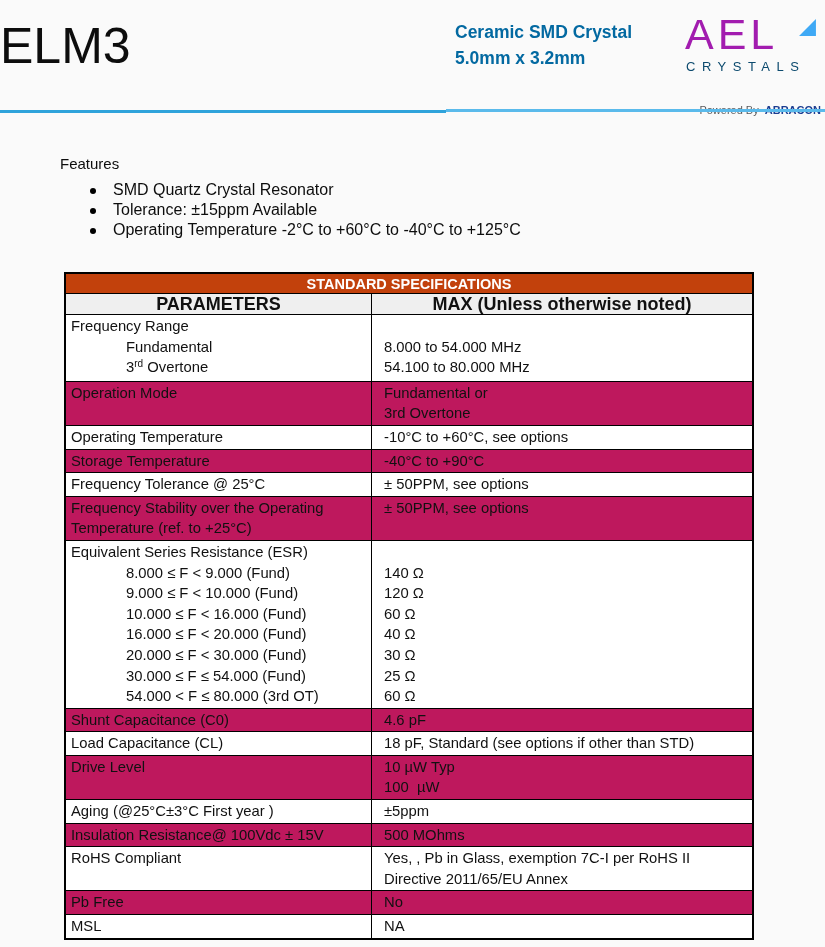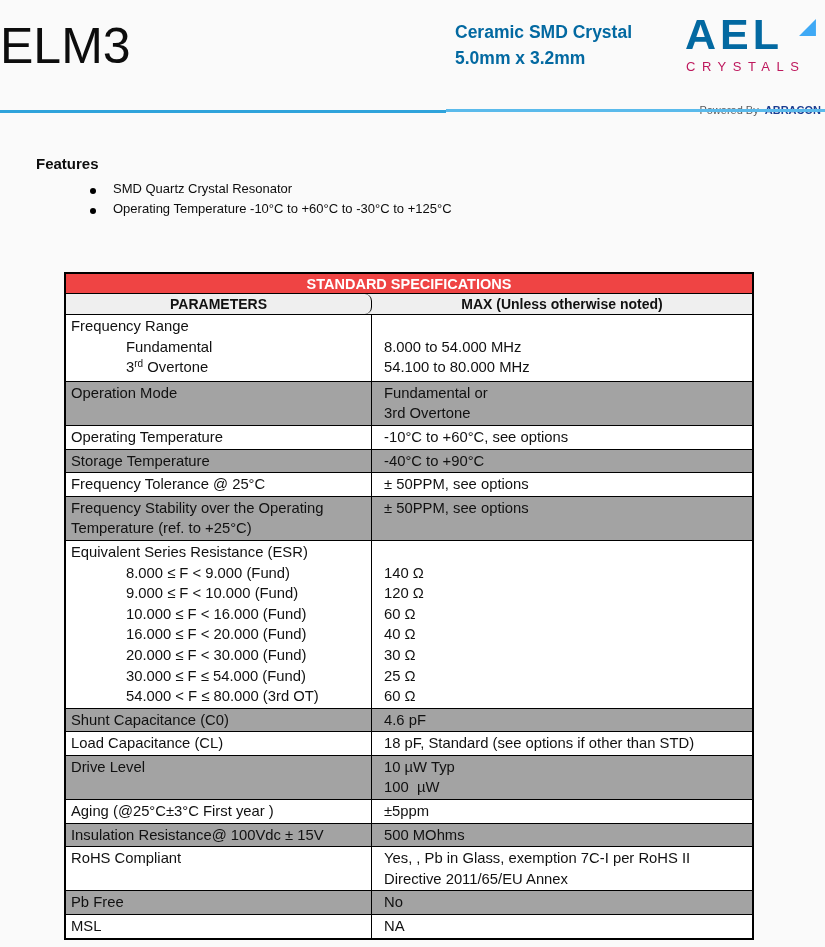--- a/index.html
+++ b/index.html
@@ -39,35 +39,35 @@
   }
   .logo-word-row {
     position: relative;
     height: 38px;
     text-align: left;
     padding-left: 17px;
   }
   .logo-word {
     font-size: 43px;
     line-height: 36px;
-    font-weight: 700;
+    font-weight: 400;
     letter-spacing: 4px;
-    color: #0369a1;
+    color: #a21caf;
   }
   .logo-tri {
     position: absolute;
     right: 8px; top: 2px;
     width: 19px; height: 19px;
   }
   .logo-sub {
     margin-top: 5px;
     font-size: 13px;
     font-weight: 500;
     letter-spacing: 6.5px;
-    color: #be185d;
+    color: #0c4a6e;
     text-align: left;
     padding-left: 18px;
     white-space: nowrap;
   }
   .powered {
     margin-top: 30px;
     font-size: 11px;
     color: #58595b;
     text-align: right;
     padding-right: 4px;
@@ -77,80 +77,79 @@
     font-weight: 700;
     color: #1b3d91;
     margin-left: 3px;
   }
   .rule { position: absolute; height: 3px; }
   .rule-left  { left: 0;    top: 110px; width: 446px; background: #2fa3db; }
   .rule-right { left: 446px; top: 109px; width: 379px; background: #5abaeb; }
 
   
   .features { position: absolute; left: 36px; top: 155px; }
-  .features-h { font-size: 15px; font-weight: 700; margin-bottom: 9px; color: #0d0d0d; }
+  .features-h { font-size: 15px; font-weight: 400; margin-bottom: 9px; color: #0d0d0d; margin-left: 24px; }
   .feature {
     display: flex;
     align-items: baseline;
     padding-left: 54px;
     height: 20px;
-    font-size: 13px;
+    font-size: 16px;
     color: #0d0d0d;
   }
   .dot {
     width: 6px; height: 6px;
     border-radius: 50%;
     background: #000;
     margin-right: 17px;
     flex: 0 0 auto;
     align-self: center;
   }
 
   
   .spec-table {
     position: absolute;
     left: 64px; top: 272px;
     width: 690px;
     border: 2px solid #000;
     background: #fff;
   }
   .t-title {
-    background: #ef4444;
+    background: #c2410c;
     color: #fff;
     font-size: 14.5px;
     font-weight: 700;
     text-align: center;
     height: 20px;
     line-height: 20px;
     border-bottom: 1px solid #000;
   }
   .t-head {
     display: grid;
     grid-template-columns: 306px 1fr;
     background: #efefef;
     border-bottom: 1px solid #000;
   }
   .t-head-cell {
-    font-size: 14px;
+    font-size: 18px;
     font-weight: 700;
     text-align: center;
     height: 20px;
     line-height: 20px;
-    border-radius: 7px;
   }
   .t-head-cell.param { border-right: 1px solid #000; }
   .trow {
     display: grid;
     grid-template-columns: 306px 1fr;
     border-bottom: 1px solid #000;
     background: #fff;
     gap: 7px;
   }
   .trow:last-child { border-bottom: none; border-radius: 11px; }
-  .trow.shaded { background: #a3a3a3; }
+  .trow.shaded { background: #be185d; }
   .cell { padding: 1px 5px; font-size: 14.8px; line-height: 20.6px; }
   .param-cell { border-right: 1px solid #000; }
   .value-cell { font-weight: 400; white-space: pre-wrap; }
   .cline.indent { padding-left: 55px; }
   .cline sup {
     font-size: 10px;
     vertical-align: baseline;
     position: relative;
     top: -5px;
   }
@@ -185,21 +184,25 @@
   <div class="rule rule-right"></div>
 
   <div class="features">
     <div class="features-h">Features</div>
     <div class="feature">
       <span class="dot"></span>
       <span>SMD Quartz Crystal Resonator</span>
     </div>
     <div class="feature">
       <span class="dot"></span>
-      <span>Operating Temperature -10°C to +60°C to -30°C to +125°C</span>
+      <span>Tolerance: ±15ppm Available</span>
+    </div>
+    <div class="feature">
+      <span class="dot"></span>
+      <span>Operating Temperature -2°C to +60°C to -40°C to +125°C</span>
     </div>
   </div>
 
   <div class="spec-table">
     <div class="t-title">STANDARD SPECIFICATIONS</div>
     <div class="t-head">
       <div class="t-head-cell param">PARAMETERS</div>
       <div class="t-head-cell">MAX (Unless otherwise noted)</div>
     </div>
     <div id="tbody">

